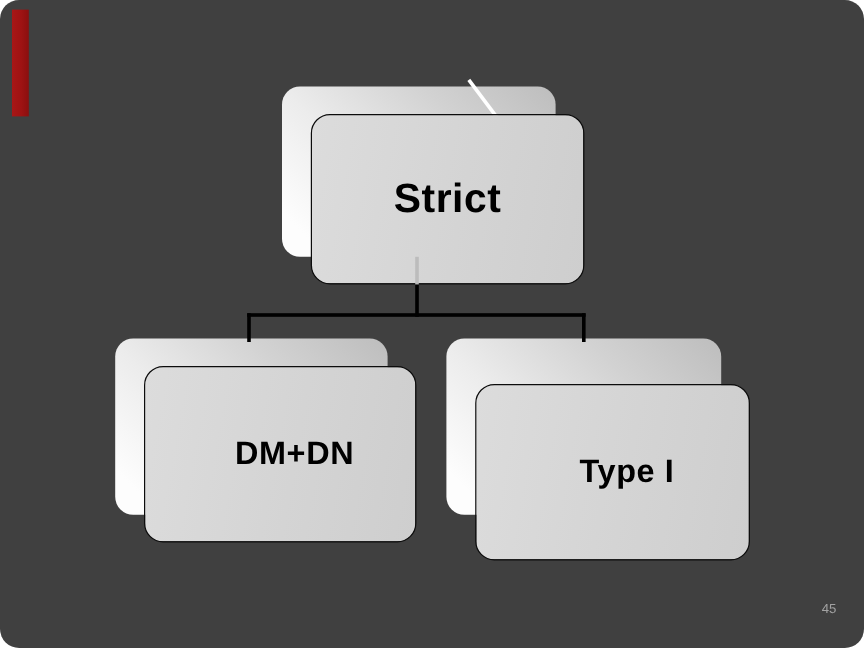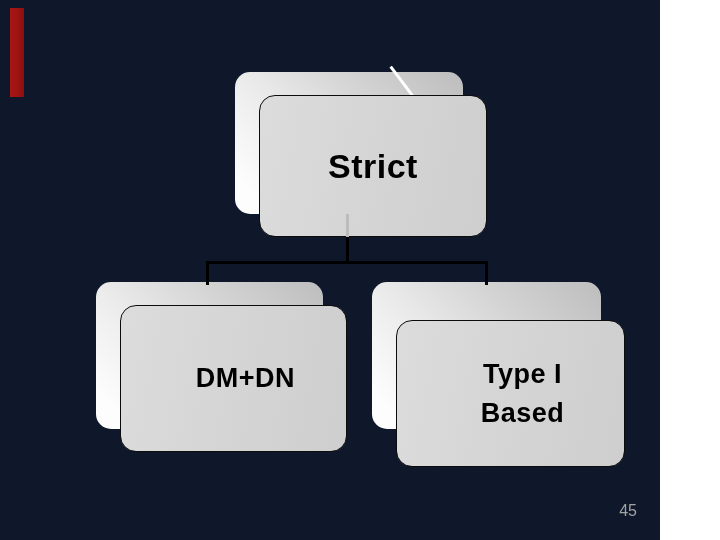--- a/index.html
+++ b/index.html
@@ -2,25 +2,26 @@
 <html><head>
 <meta charset="utf-8">
 <style>
   html, body {
     margin: 0;
     padding: 0;
     background: #ffffff;
   }
   .slide {
     position: relative;
-    width: 660px;
+    width: 720px;
     height: 540px;
-    background: #0f172a;
+    background: #404040;
     overflow: hidden;
     font-family: "Liberation Sans", "DejaVu Sans", sans-serif;
+    border-radius: 16px;
   }
 
   
   .accent-bar {
     position: absolute;
     left: 10px;
     top: 8px;
     width: 14px;
     height: 89px;
     background: linear-gradient(to right, #a81717 0%, #9e1313 55%, #8a0f0f 100%);
@@ -100,21 +101,21 @@
     width: 6px;
     height: 4px;
     background: #000000;
   }
 
   
   .page-number {
     position: absolute;
     top: 502px;
     right: 23px;
-    font-size: 16px;
+    font-size: 11px;
     color: #a2a2a2;
     z-index: 5;
   }
 </style>
 </head>
 <body>
 
 <div class="slide">
 
   <div class="accent-bar"></div>
@@ -135,20 +136,19 @@
     <div class="connector-line" style="left:485px; top:261px; width:3px; height:24px;"></div>
 
     <div class="back-shape" style="left:96px; top:282px; width:227px; height:147px;"></div>
     <div class="node-box child-node" style="left:120px; top:305px; width:227px; height:147px;">
       <div class="node-line">DM+DN</div>
     </div>
 
     <div class="back-shape" style="left:372px; top:282px; width:229px; height:147px;"></div>
     <div class="node-box child-node" style="left:396px; top:320px; width:229px; height:147px;">
       <div class="node-line">Type I</div>
-      <div class="node-line">Based</div>
     </div>
 
   </div>
 
   <div class="page-number">45</div>
 
 </div>
 
 </body></html>

